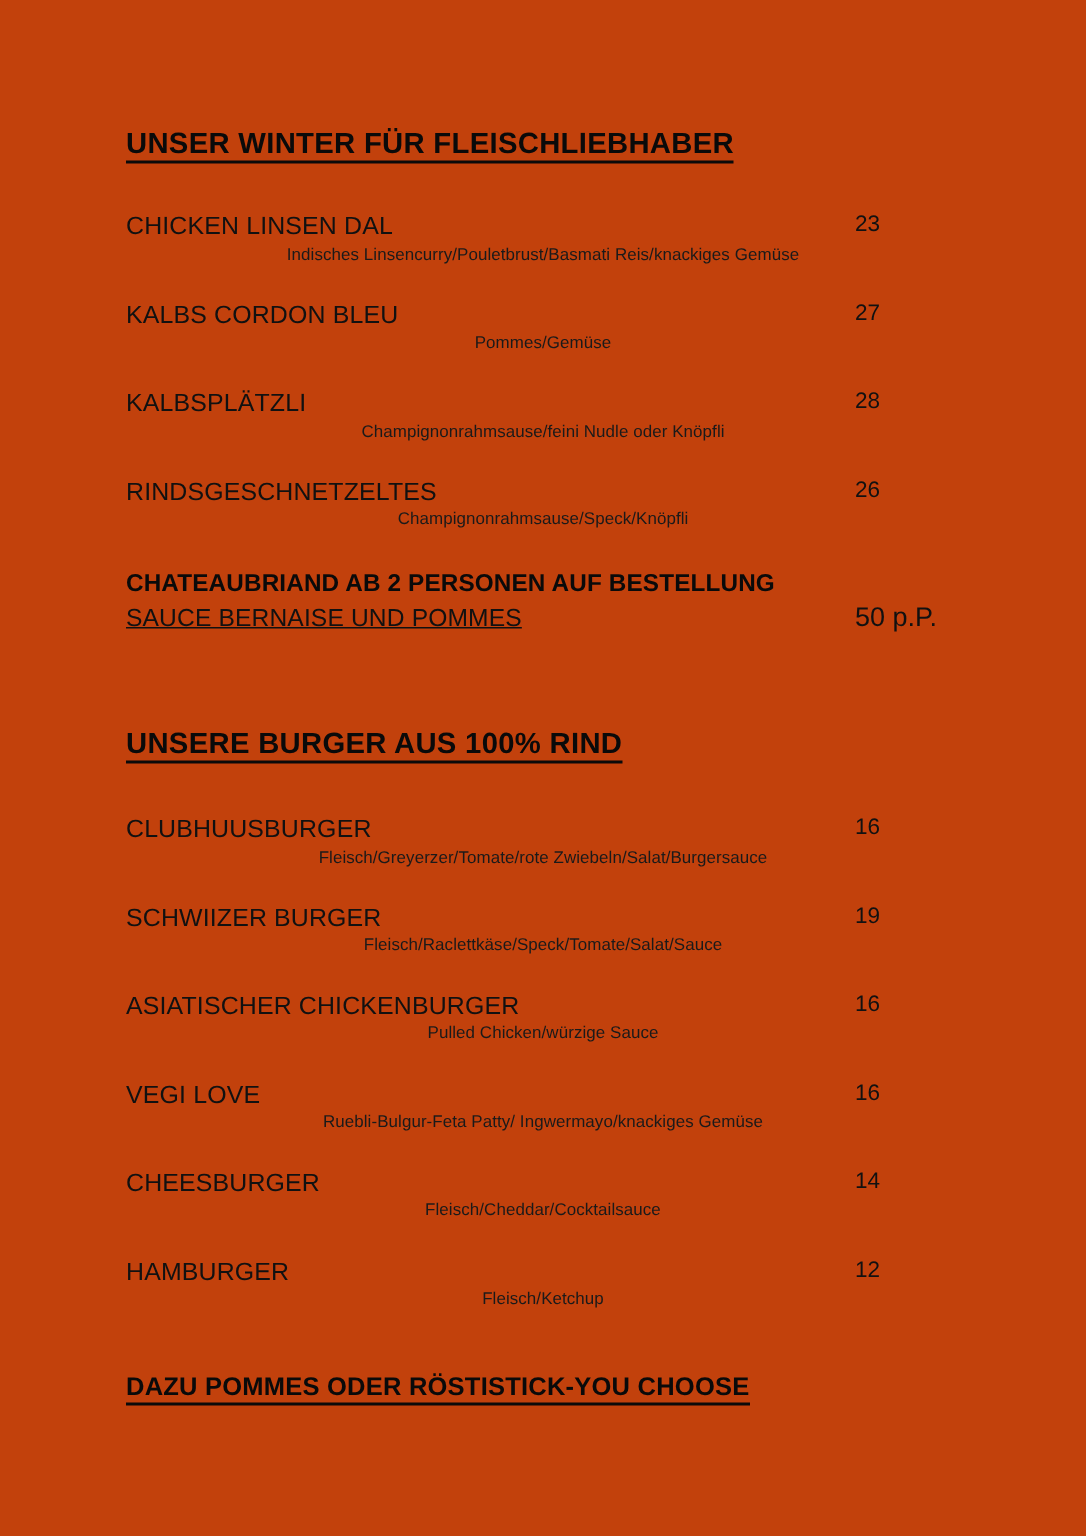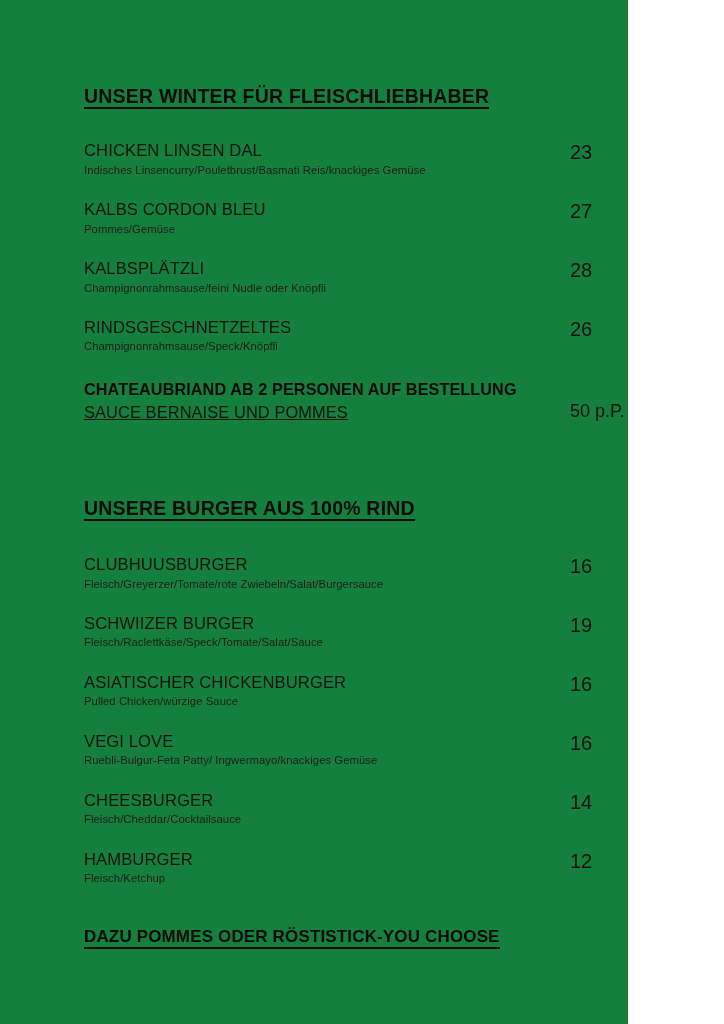--- a/index.html
+++ b/index.html
@@ -12,23 +12,23 @@
     height: 1024px;
     position: relative;
     font-family: "Liberation Sans", sans-serif;
     color: #111111;
     -webkit-font-smoothing: antialiased;
   }
   .page {
     position: absolute;
     left: 0;
     top: 0;
-    width: 628px;
+    width: 724px;
     height: 1024px;
-    background: #15803d;
+    background: #c2410c;
     overflow: hidden;
   }
   .content {
     position: absolute;
     left: 84px;
     top: 86px;
     width: 556px;
   }
 
   
@@ -64,36 +64,37 @@
     white-space: nowrap;
   }
   .item-desc {
     font-size: 11.3px;
     font-weight: normal;
     letter-spacing: 0.05px;
     line-height: 1.3;
     color: #1a1a1a;
     margin-top: 2px;
     white-space: nowrap;
+    text-align: center;
   }
   .item-price {
     position: absolute;
     left: 486px;
     top: 0;
-    font-size: 20px;
+    font-size: 15px;
     line-height: 1.16;
     color: #111111;
     white-space: nowrap;
   }
 
   
   .item-special {
     position: relative;
     margin-top: 26px;
-    margin-bottom: 12px;
+    margin-bottom: 0;
   }
   .special-line1 {
     font-size: 16.2px;
     font-weight: bold;
     letter-spacing: 0.1px;
     line-height: 1.22;
     color: #0a0a0a;
     white-space: nowrap;
   }
   .special-line2 {

